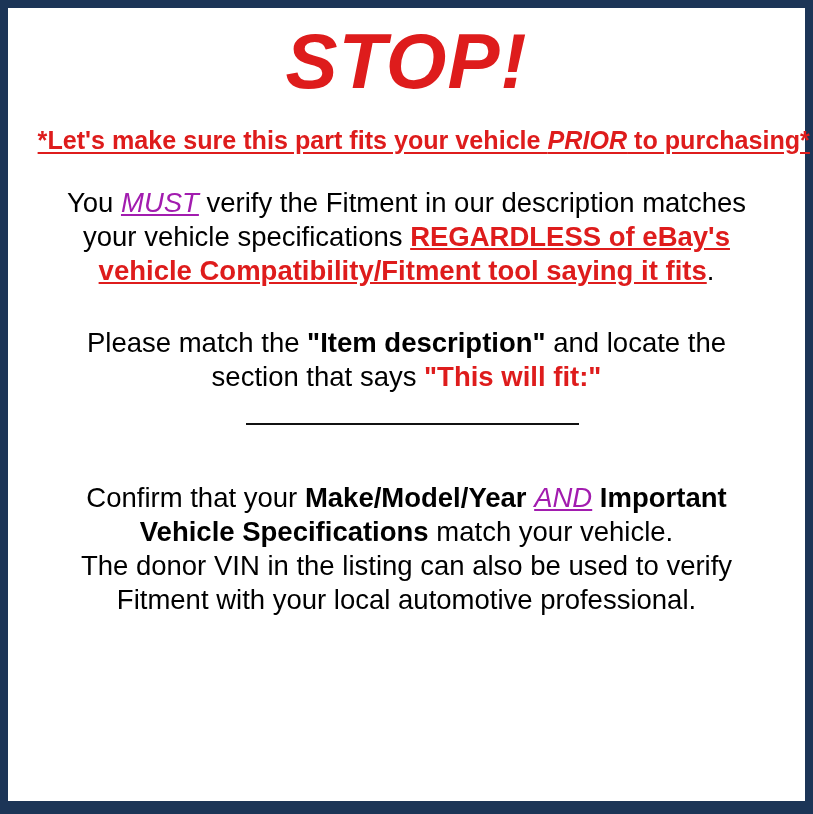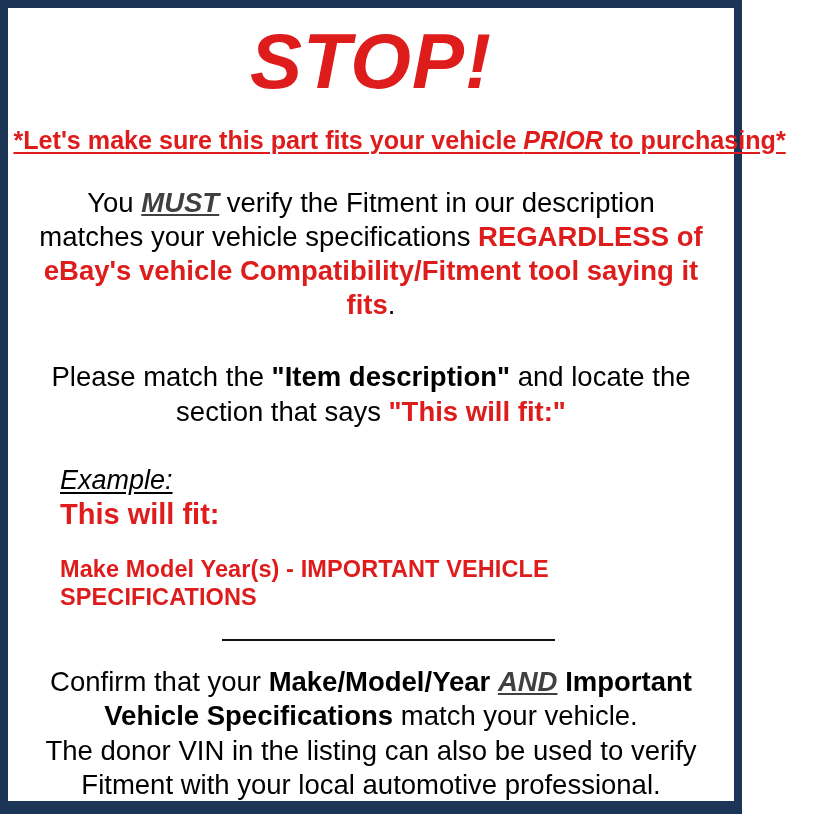--- a/index.html
+++ b/index.html
@@ -9,28 +9,28 @@
   }
   body {
     width: 813px;
     height: 814px;
     font-family: "Liberation Sans", sans-serif;
     overflow: hidden;
   }
 
   #notice-card {
     box-sizing: border-box;
-    width: 742px;
+    width: 813px;
     height: 814px;
     background: #ffffff;
     border-top: 8px solid #1c3557;
     border-left: 8px solid #1c3557;
     border-right: 8px solid #1c3557;
     border-bottom: 13px solid #1c3557;
-    padding: 0 0;
+    padding: 0 24px;
     position: relative;
   }
 
   
   #stop-heading {
     text-align: center;
     color: #de1c1c;
     font-weight: bold;
     font-style: italic;
     font-size: 78px;
@@ -61,33 +61,34 @@
     color: #000000;
     font-size: 27.5px;
     line-height: 1.24;
     font-weight: normal;
     margin: 0;
     padding: 0 24px;
   }
 
   #must-paragraph { margin-top: 32px; }
   #item-desc-paragraph { margin-top: 38px; }
-  #confirm-paragraph { margin-top: 16px; text-align: center; }
+  #confirm-paragraph { margin-top: 48px; text-align: center; }
   #vin-paragraph { }
 
   .u-red-bold-ital {
-    color: #404040;
-    font-weight: bold;
+    color: #a21caf;
+    font-weight: normal;
     font-style: italic;
     text-decoration: underline;
     text-underline-offset: 2px;
   }
   .u-red-bold {
     color: #de1c1c;
     font-weight: bold;
+    text-decoration: underline;
     text-underline-offset: 2px;
   }
   .b-blk { font-weight: bold; color: #000000; }
   .b-red { font-weight: bold; color: #de1c1c; }
 
   
   #example-block {
     margin-top: 36px;
     padding-left: 52px;
     text-align: left;
@@ -138,27 +139,20 @@
 <div id="notice-card">
 
   <h1 id="stop-heading">STOP!</h1>
 
   <p id="subtitle-line"><span>*Let's make sure this part fits your vehicle </span><span class="ital">PRIOR</span><span> to purchasing*</span></p>
 
   <p class="para" id="must-paragraph"><span>You </span><span class="u-red-bold-ital">MUST</span><span> verify the Fitment in our description matches your vehicle specifications </span><span class="u-red-bold">REGARDLESS of eBay's vehicle Compatibility/Fitment tool saying it fits</span><span>.</span></p>
 
   <p class="para" id="item-desc-paragraph"><span>Please match the </span><span class="b-blk">"Item description"</span><span> and locate the section that says </span><span class="b-red">"This will fit:"</span></p>
 
-  <div id="example-block">
-    <div>
-      <span id="example-label">Example:</span>
-    </div>
-    <div id="example-fit-line">This will fit:</div>
-    <div id="example-spec-line">Make Model Year(s) - IMPORTANT VEHICLE SPECIFICATIONS</div>
-  </div>
 
   <div id="divider-wrap">
     <div id="divider-rule"></div>
   </div>
 
   <p class="para" id="confirm-paragraph"><span>Confirm that your </span><span class="b-blk">Make/Model/Year</span><span>&nbsp;</span><span class="u-red-bold-ital">AND</span><span>&nbsp;</span><span class="b-blk">Important Vehicle Specifications</span><span> match your vehicle.</span></p>
 
   <p class="para" id="vin-paragraph">The donor VIN in the listing can also be used to verify Fitment with your local automotive professional.</p>
 
 </div>

